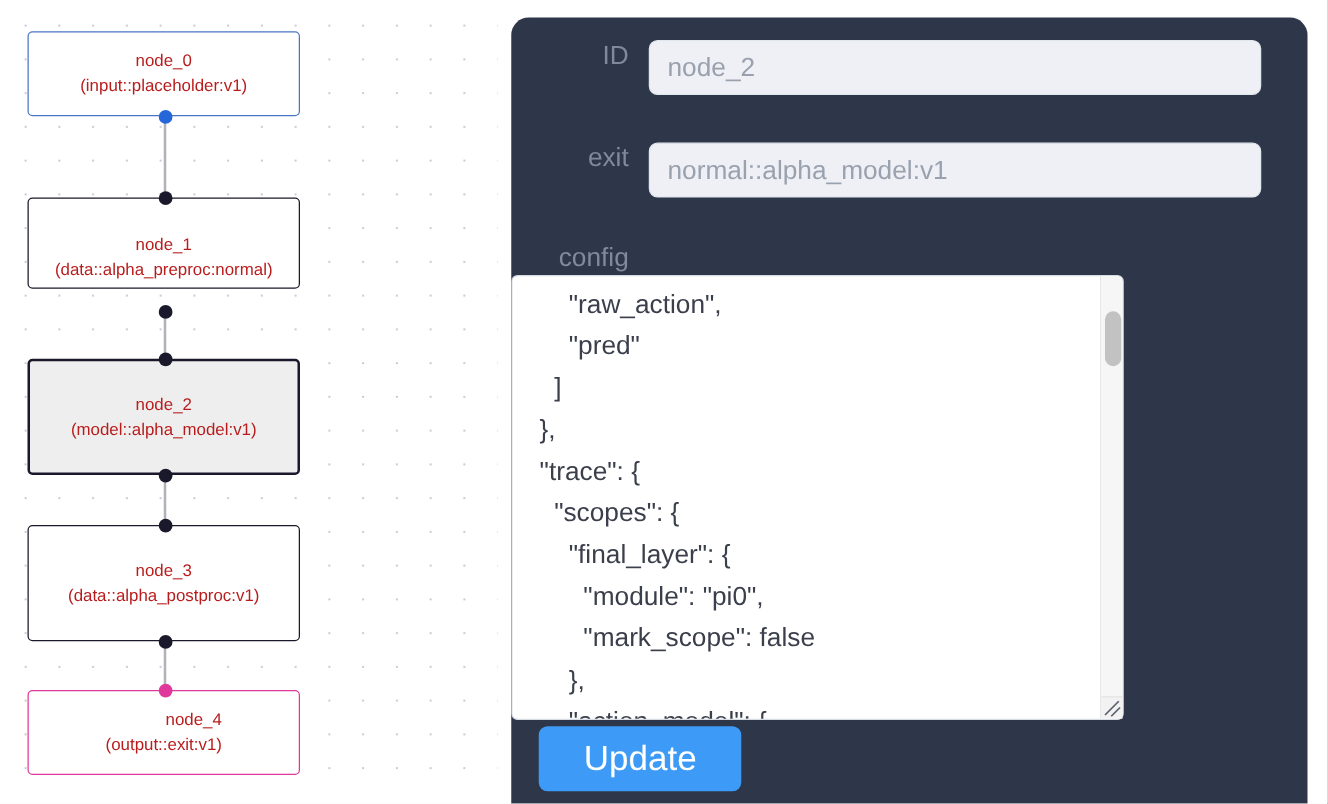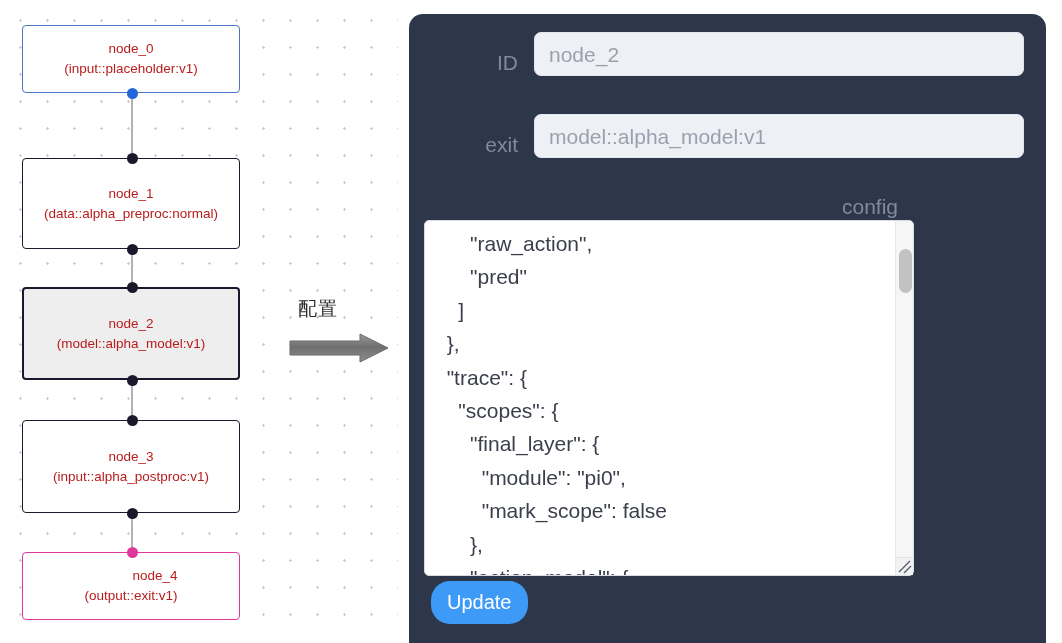--- a/index.html
+++ b/index.html
@@ -115,22 +115,21 @@
     left: 398px; top: 0;
     width: 664px; height: 643px;
     background-image: radial-gradient(circle, #c9ccd4 1.1px, rgba(0,0,0,0) 1.2px);
     background-size: 27px 27px;
     background-position: 7px 7px;
   }
 
   .field-row {
     position: absolute;
     display: flex;
-    align-items: flex-end;
-    padding-left: 15px;
+    align-items: flex-start;
   }
   .field-label {
     color: #818a9c;
     font-size: 21px;
     line-height: 26px;
     text-align: right;
     width: 110px;
     padding-right: 16px;
     box-sizing: border-box;
     flex: none;
@@ -205,24 +204,24 @@
   }
   #resize-grip svg { display:block; }
 
   #update-button {
     position: absolute;
     left: 22px;
     top: 567px;
     background: #3d9bf7;
     color: #ffffff;
     border: none;
-    border-radius: 19px;
-    font-size: 20px;
+    border-radius: 7px;
+    font-size: 28px;
     font-family: "Liberation Sans", sans-serif;
-    padding: 10px 16px;
+    padding: 10px 36px;
     cursor: pointer;
   }
 
   #bottom-strip {
     position: absolute;
     left: 0;
     bottom: 0;
     width: 1062px;
     height: 3px;
     background: #ffffff;
@@ -241,72 +240,57 @@
         <div class="edge" style="top: 249px; height: 38px;"></div>
         <div class="edge" style="top: 380px; height: 40px;"></div>
         <div class="edge" style="top: 513px; height: 39px;"></div>
       </div>
     <div id="nodes-layer">
         <div class="node input-node" style="top: 25px; height: 68px;">
           <span class="node-text">node_0
 (input::placeholder:v1)</span>
         </div>
         <div class="handle blue" style="top: 87.5px;"></div>
-        <div class="node" style="top: 158px; height: 91px;">
+        <div class="node" style="top: 158px; height: 73px; align-items: flex-end;">
           <span class="node-text">node_1
 (data::alpha_preproc:normal)</span>
         </div>
         <div class="handle" style="top: 152.5px;"></div>
         <div class="handle" style="top: 243.5px;"></div>
         <div class="node selected" style="top: 287px; height: 93px;">
           <span class="node-text">node_2
 (model::alpha_model:v1)</span>
         </div>
         <div class="handle" style="top: 281.5px;"></div>
         <div class="handle" style="top: 374.5px;"></div>
         <div class="node" style="top: 420px; height: 93px;">
           <span class="node-text">node_3
-(input::alpha_postproc:v1)</span>
+(data::alpha_postproc:v1)</span>
         </div>
         <div class="handle" style="top: 414.5px;"></div>
         <div class="handle" style="top: 507.5px;"></div>
         <div class="node output-node" style="top: 552px; height: 68px;">
           <span class="node-text">node_4
 (output::exit:v1)</span>
         </div>
         <div class="handle pink" style="top: 546.5px;"></div>
       </div>
   </div>
 
-  <div id="arrow-group">
-    <div id="arrow-label">配置</div>
-    <div id="arrow-shape">
-      <svg width="104" height="32" viewBox="0 0 104 32">
-        <defs>
-          <linearGradient id="arrGrad" x1="0" y1="0" x2="0" y2="1">
-            <stop offset="0%" stop-color="#9a9a9a"></stop>
-            <stop offset="45%" stop-color="#6f6f6f"></stop>
-            <stop offset="100%" stop-color="#8e8e8e"></stop>
-          </linearGradient>
-        </defs>
-        <path d="M2,9 L72,9 L72,2 L100,16 L72,30 L72,23 L2,23 Z" fill="url(#arrGrad)" stroke="#6b6b6b" stroke-width="1"></path>
-      </svg>
-    </div>
-  </div>
 
   <div id="panel" style="background: rgb(46, 55, 74);">
 
     <div class="field-row" id="row-id">
       <div class="field-label">ID</div>
       <div class="text-input">node_2</div>
     </div>
 
     <div class="field-row" id="row-type">
       <div class="field-label">exit</div>
-      <div class="text-input">model::alpha_model:v1</div>
+      <div class="text-input">normal::alpha_model:v1</div>
     </div>
 
     <div class="field-row" id="row-config">
       <div class="field-label">config</div>
       <div id="config-area-wrap">
         <div id="config-area">      "raw_action",
       "pred"
     ]
   },
   "trace": {

